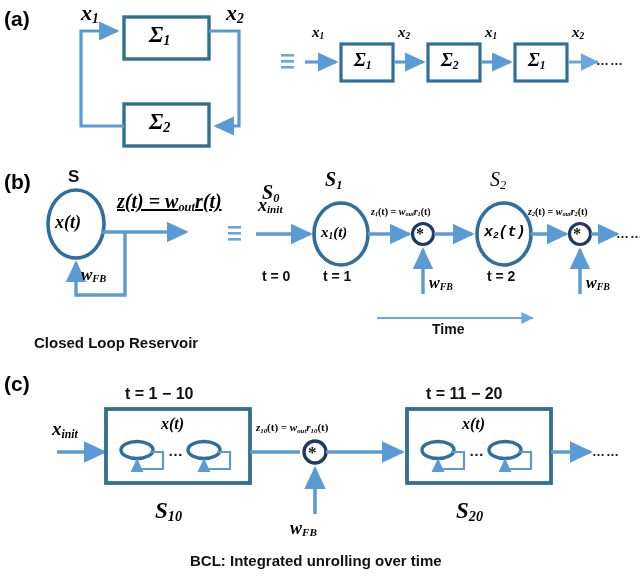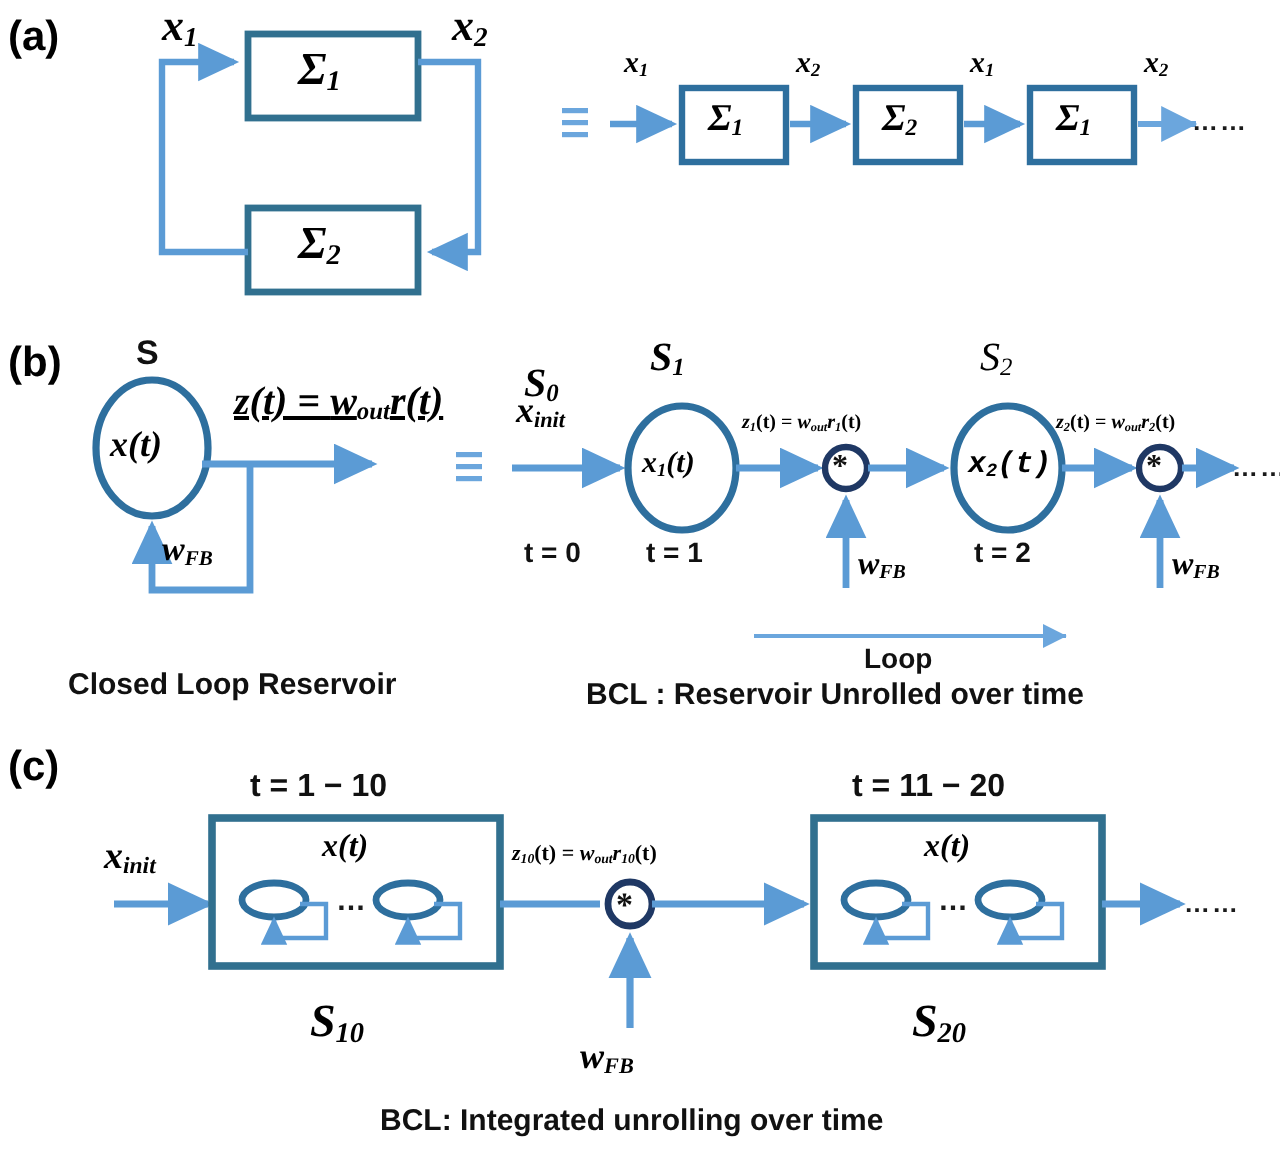--- a/index.html
+++ b/index.html
@@ -244,22 +244,21 @@
 
   <div class="lbl math-i" style="left:429px;top:274px;font-size:16px;font-weight:bold;">
     <span>w</span><sub>FB</sub>
   </div>
   <div class="lbl math-i" style="left:586px;top:274px;font-size:16px;font-weight:bold;">
     <span>w</span><sub>FB</sub>
   </div>
 
   <div class="dots" style="left:616px;top:226px;font-size:13px;">……</div>
 
-  <div class="caption" style="left:432px;top:321px;font-size:14px;">Loop</div>
-  <div class="caption" style="left:293px;top:339px;font-size:15px;">BCL : Reservoir Unrolled over time</div>
+  <div class="caption" style="left:432px;top:321px;font-size:14px;">Time</div>
 
   <div class="lbl math-i" style="left:52px;top:418px;font-size:19px;font-weight:bold;">
     <span>x</span><sub>init</sub>
   </div>
 
   <div class="caption" style="left:125px;top:385px;font-size:16px;">t = 1 − 10</div>
   <div class="caption" style="left:426px;top:385px;font-size:16px;">t = 11 − 20</div>
 
   <div class="lbl math-i" style="left:161px;top:415px;font-size:16px;font-weight:bold;">x(t)</div>
   <div class="lbl math-i" style="left:462px;top:415px;font-size:16px;font-weight:bold;">x(t)</div>

